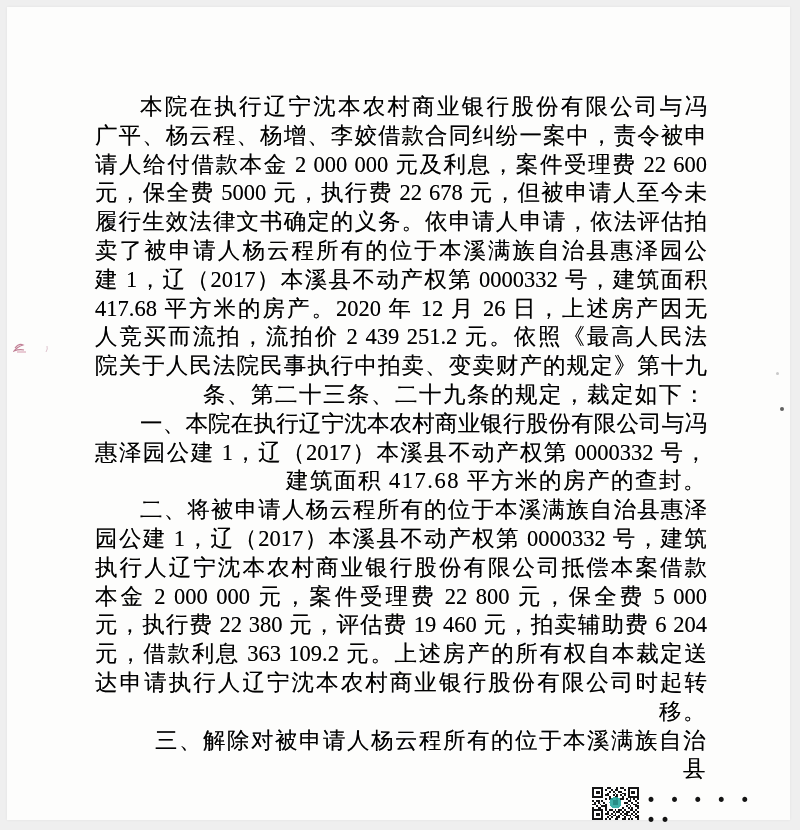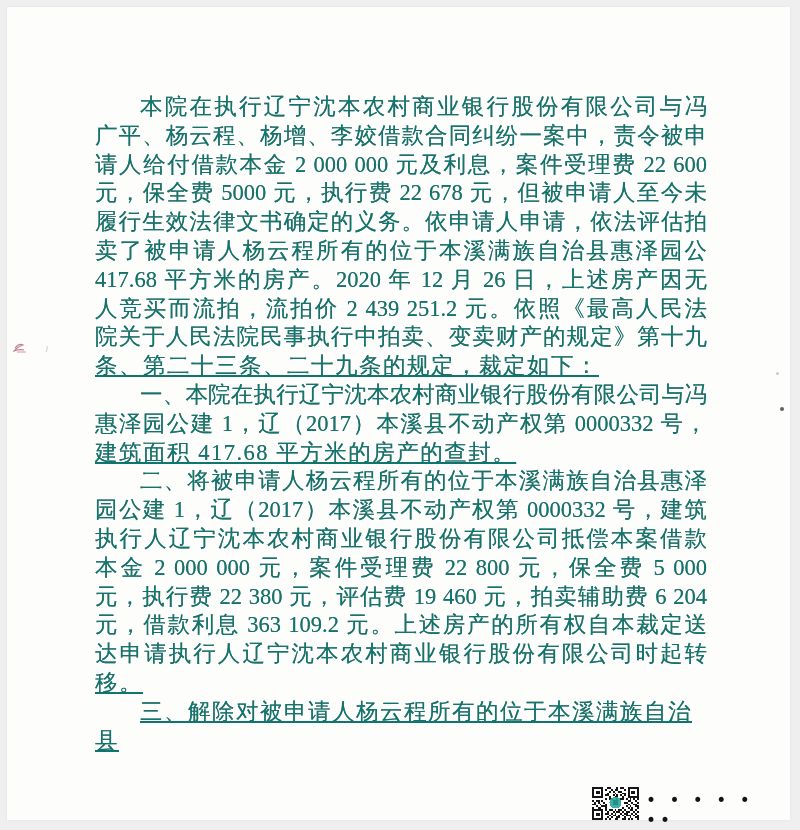--- a/index.html
+++ b/index.html
@@ -8,30 +8,30 @@
     background:#efefef;
     font-family:"Liberation Serif","DejaVu Serif",serif;
   }
   .paper{
     position:absolute;left:7px;top:7px;width:783px;height:813px;
     background:#fdfdfc;
     box-shadow:0 0 3px rgba(0,0,0,0.06);
   }
   .textblock{
     position:absolute;left:88px;top:86px;width:612px;
-    color:#0f766e;
+    color:#000000;
     font-size:22.5px;
   }
   .line{
     line-height:28.8px;
     white-space:normal;
     text-shadow:0 0 0.5px rgba(20,20,20,0.55);
   }
   .fill{text-align:justify;text-align-last:justify;}
-  .end{text-align:left;letter-spacing:1.5px;text-decoration:underline;}
+  .end{text-align:right;letter-spacing:1.5px;}
   .indent{text-indent:2em;}
   .qr{
     position:absolute;left:592px;top:787px;width:47px;height:33px;
   }
   .dots{
     position:absolute;left:646px;top:790px;width:120px;
     font-size:17px;letter-spacing:4px;color:#141414;
     font-family:"DejaVu Sans",sans-serif;
   }
   .margin-mark{position:absolute;left:6px;top:333px;}
@@ -43,20 +43,21 @@
 
 <div class="paper">
 
   <div class="textblock">
     <div class="line fill indent">本院在执行辽宁沈本农村商业银行股份有限公司与冯</div>
     <div class="line fill">广平、杨云程、杨增、李姣借款合同纠纷一案中，责令被申</div>
     <div class="line fill">请人给付借款本金 2 000 000 元及利息，案件受理费 22 600</div>
     <div class="line fill">元，保全费 5000 元，执行费 22 678 元，但被申请人至今未</div>
     <div class="line fill">履行生效法律文书确定的义务。依申请人申请，依法评估拍</div>
     <div class="line fill">卖了被申请人杨云程所有的位于本溪满族自治县惠泽园公</div>
+    <div class="line fill">建 1，辽（2017）本溪县不动产权第 0000332 号，建筑面积</div>
     <div class="line fill">417.68 平方米的房产。2020 年 12 月 26 日，上述房产因无</div>
     <div class="line fill">人竞买而流拍，流拍价 2 439 251.2 元。依照《最高人民法</div>
     <div class="line fill">院关于人民法院民事执行中拍卖、变卖财产的规定》第十九</div>
     <div class="line end">条、第二十三条、二十九条的规定，裁定如下：</div>
     <div class="line fill indent">一、本院在执行辽宁沈本农村商业银行股份有限公司与冯</div>
     <div class="line fill">惠泽园公建 1，辽（2017）本溪县不动产权第 0000332 号，</div>
     <div class="line end">建筑面积 417.68 平方米的房产的查封。</div>
     <div class="line fill indent">二、将被申请人杨云程所有的位于本溪满族自治县惠泽</div>
     <div class="line fill">园公建 1，辽（2017）本溪县不动产权第 0000332 号，建筑</div>
     <div class="line fill">执行人辽宁沈本农村商业银行股份有限公司抵偿本案借款</div>

